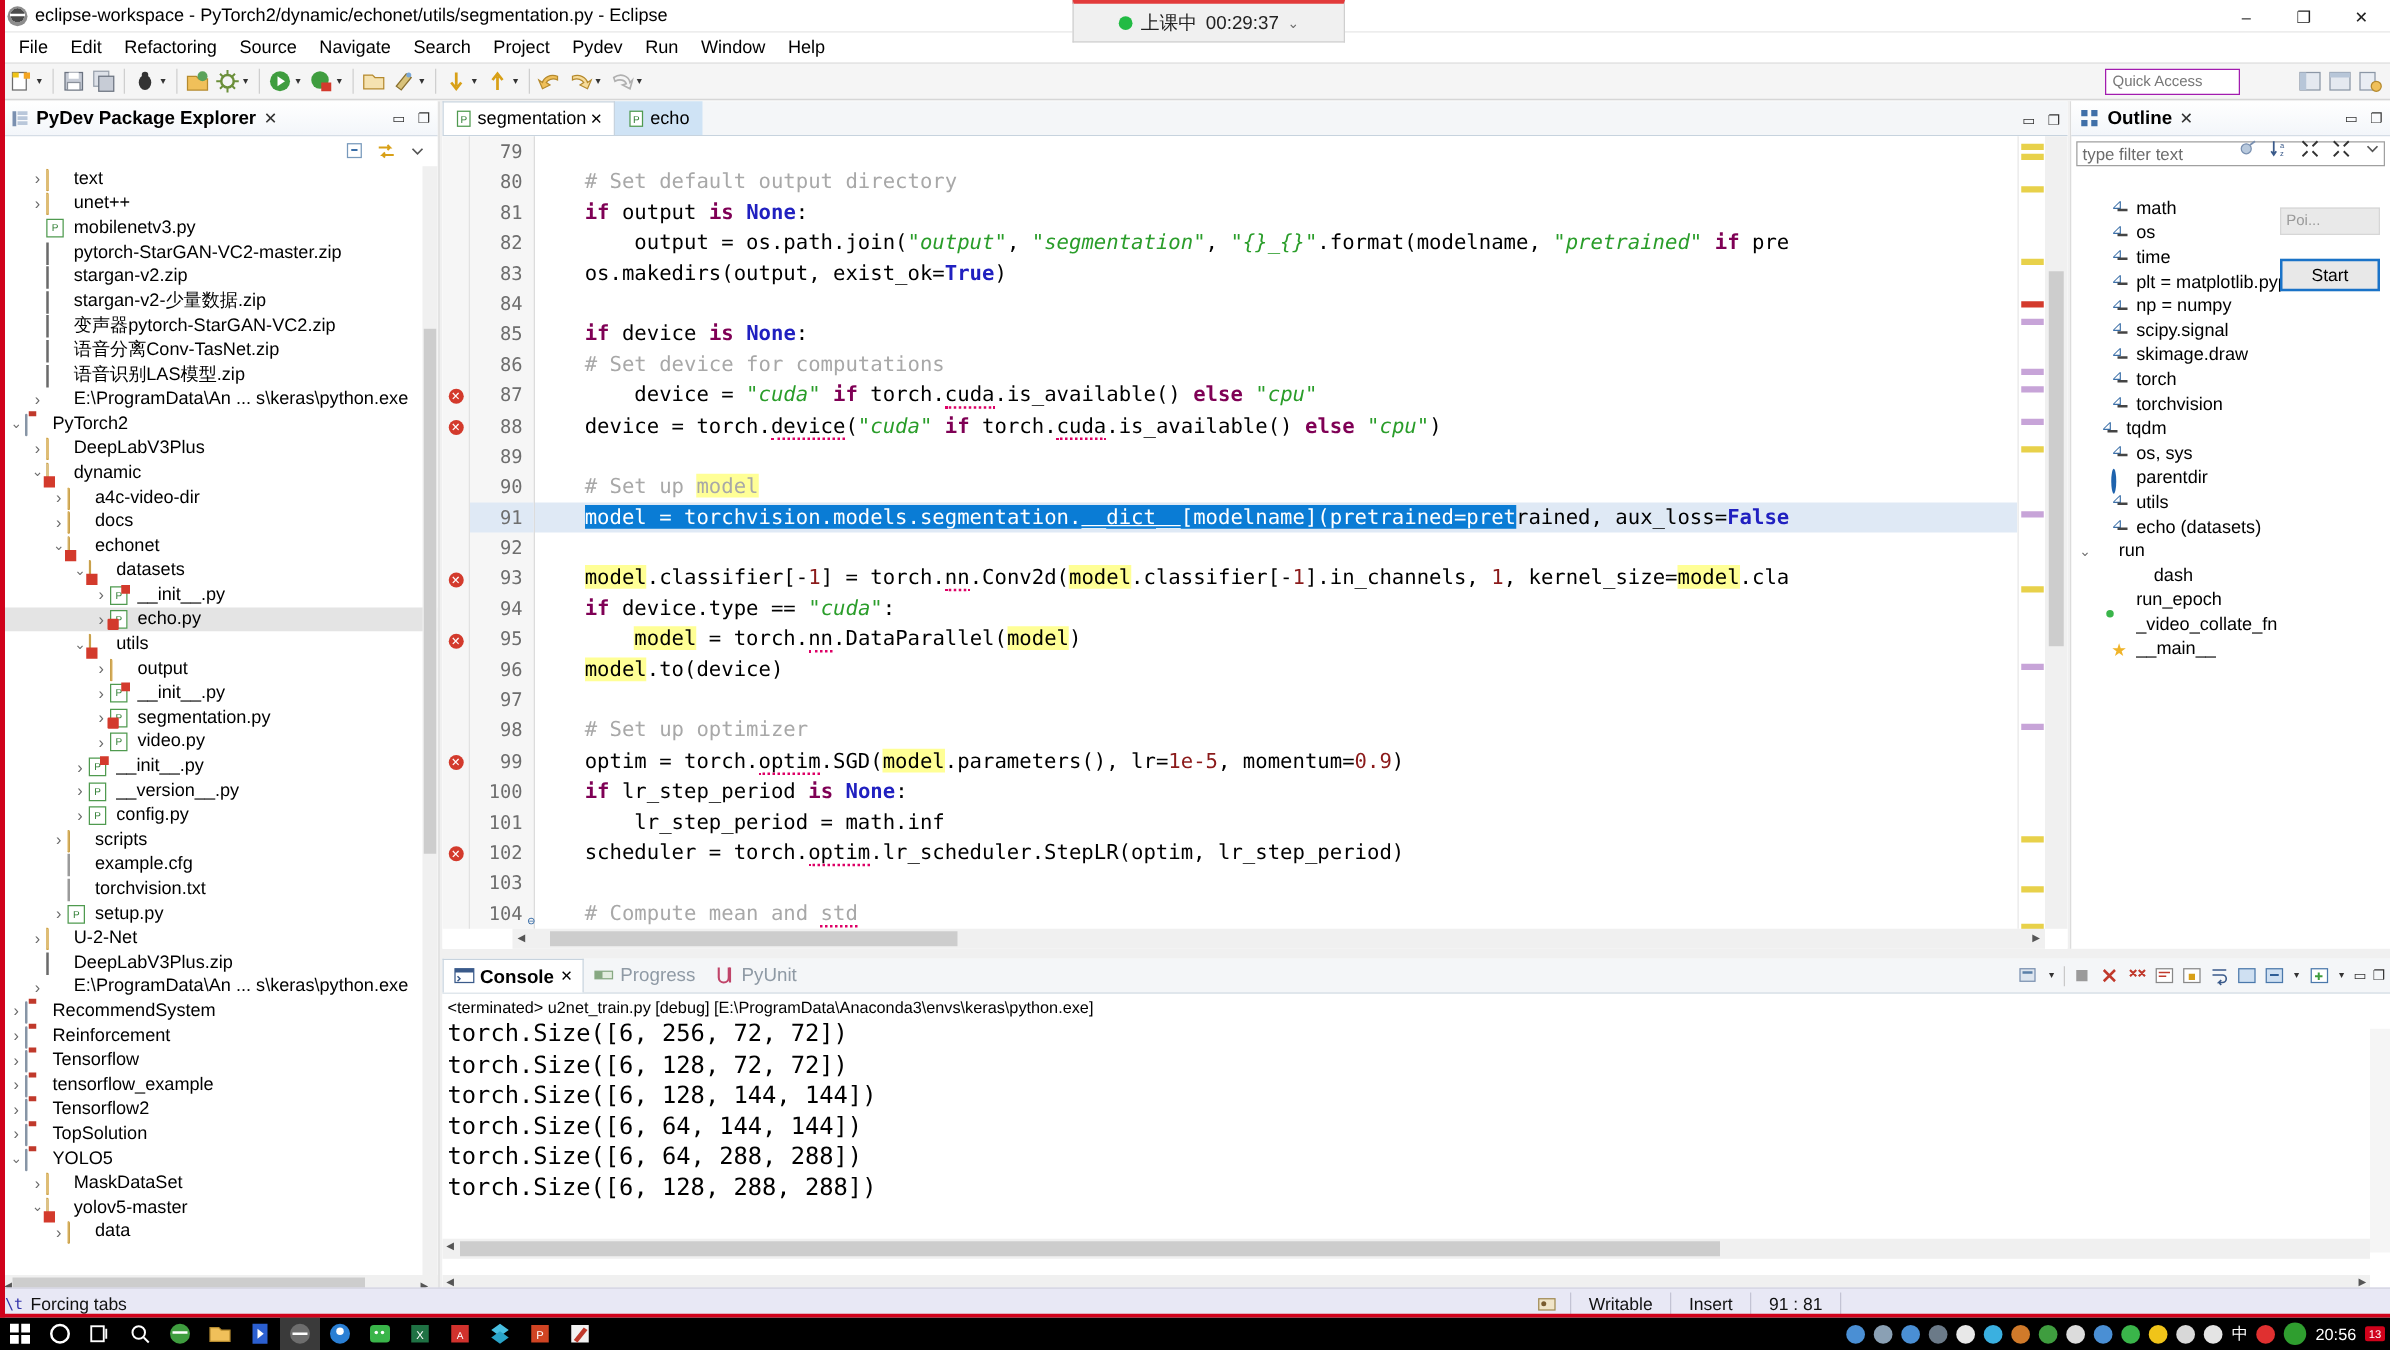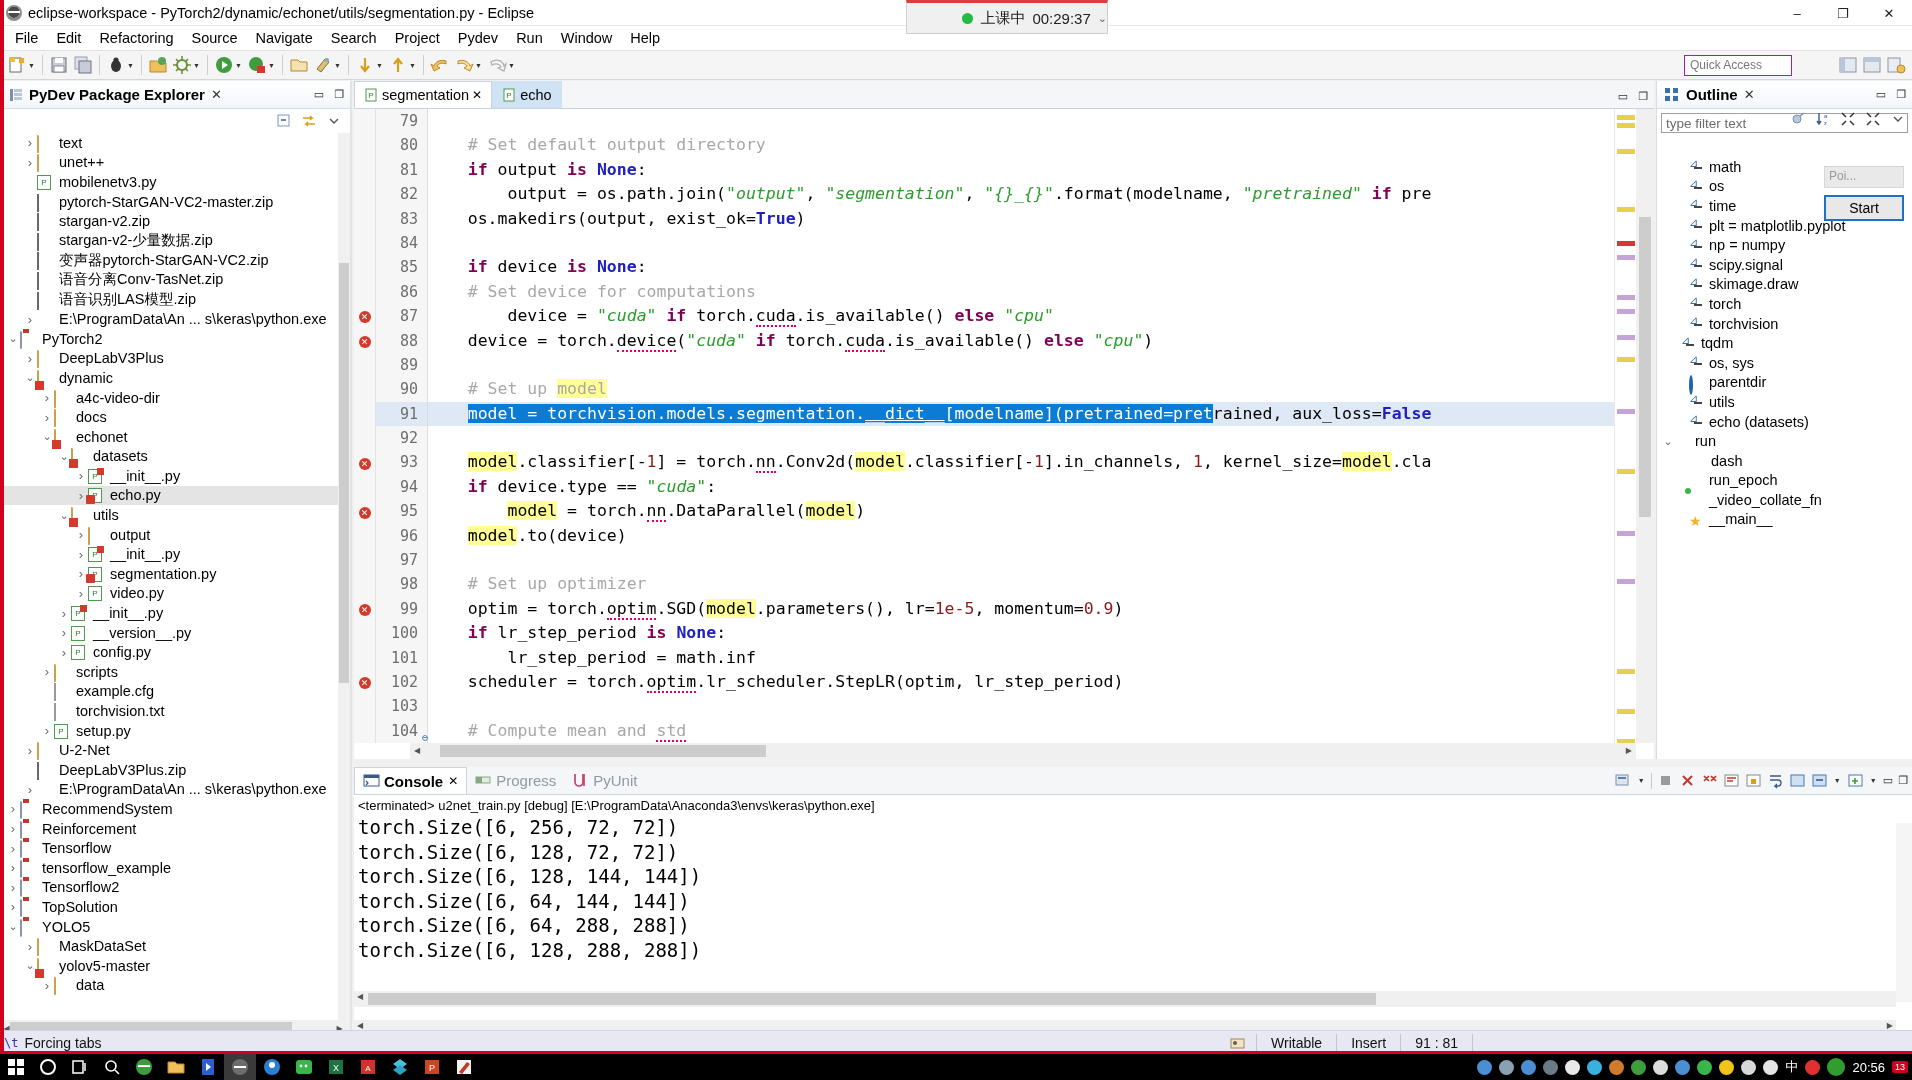--- a/index.html
+++ b/index.html
@@ -162,43 +162,43 @@
     font-size: 13.5px; color: #6c6c6c; padding: 1px 4px; display: flex; align-items: center; }
   .orow { height: 19.6px; display: flex; align-items: center; font-size: 14.5px; white-space: nowrap; }
   .orow .exp { width: 14px; text-align: center; font-size: 9px; color: #6b6b6b; flex: none; }
   .orow .ico { width: 17px; height: 15px; margin-right: 3px; flex: none; }
   .o-toolbar { position: absolute; right: 6px; top: 30px; display: flex; gap: 9px; align-items: center; }
 
   
   .popup { position: absolute; right: 8px; top: 85px; width: 80px; }
   .popup .pfield { height: 22px; background: #e9e9e9; border: 1px solid #d6d6d6; font-size: 12px;
     color: #9a9a9a; padding: 2px 4px; }
-  .popup .pbtn { margin-top: 7px; height: 26px; background: #e8e8e8; border: 2px solid #1a73c8;
+  .popup .pbtn { margin-top: 19px; height: 26px; background: #e8e8e8; border: 2px solid #1a73c8;
     font-size: 14px; display: flex; align-items: center; justify-content: center; color: #000; }
 
   
   .statusbar { position: absolute; left: 0; right: 0; bottom: 26px; height: 24px;
     background: #e8e8f5; display: flex; align-items: center; font-size: 14px; color: #111;
     border-top: 1px solid #d2d2e0; }
   .sb-left { display: flex; align-items: center; padding-left: 4px; gap: 6px; }
   .sb-seg { padding: 0 14px; border-left: 1px solid #c3c3d4; height: 18px; display: flex; align-items: center; }
   .vt-glyph { font-family: "DejaVu Sans Mono", monospace; font-size: 12px; color: #3333aa; }
 
   
   .taskbar { position: absolute; left: 0; right: 0; bottom: 0; height: 26px; background: #000;
     display: flex; align-items: center; }
   .tb-ic { width: 32px; height: 26px; display: flex; align-items: center; justify-content: center; }
   .tray { position: absolute; right: 4px; display: flex; align-items: center; gap: 7px; color: #fff;
     font-size: 13px; }
   .tray .dotico { width: 15px; height: 15px; border-radius: 50%; display: inline-block; }
 
   
-  .timer { position: absolute; left: 906px; top: 0; width: 202px; height: 34px;
+  .timer { position: absolute; left: 858px; top: 0; width: 218px; height: 34px;
     background: #f0f0f0; border: 1px solid #cfcfcf; border-top: 3px solid #e23b3b;
-    display: flex; align-items: center; justify-content: flex-end; gap: 7px; font-size: 15px; color: #222; }
+    display: flex; align-items: center; justify-content: center; gap: 7px; font-size: 15px; color: #222; }
   .timer .gdot { width: 11px; height: 11px; border-radius: 50%; background: #22bb44; }
 
   
   .redline-l { position: absolute; left: 0; top: 0; width: 4px; height: 1054px; background: #d0021b; }
   .redline-b { position: absolute; left: 0; right: 0; top: 1051px; height: 3px; background: #d0021b; }
 
   
   .i-folder { width: 16px; height: 13px; background: #f7d899; border: 1px solid #c9a14c;
     border-radius: 1px 3px 2px 2px; position: relative; top: 1px; }
   .i-folder.pkg { background: #f3e3c0; }
@@ -968,21 +968,21 @@
           <div class="orow" style="padding-left: 18px;">
             <span class="exp" style="font-size: 11px;"></span>
             <span class="ico"><span class="i-import"></span></span>
             <span>echo (datasets)</span>
           </div>
           <div class="orow" style="padding-left: 4px;">
             <span class="exp" style="font-size: 11px;">⌄</span>
             <span class="ico"><span class="i-meth"></span></span>
             <span>run</span>
           </div>
-          <div class="orow" style="padding-left: 20px;">
+          <div class="orow" style="padding-left: 32px;">
             <span class="exp" style="font-size: 11px;"></span>
             <span class="ico"><span class="i-meth"></span></span>
             <span>dash</span>
           </div>
           <div class="orow" style="padding-left: 18px;">
             <span class="exp" style="font-size: 11px;"></span>
             <span class="ico"><span class="i-meth"></span></span>
             <span>run_epoch</span>
           </div>
           <div class="orow" style="padding-left: 18px;">

